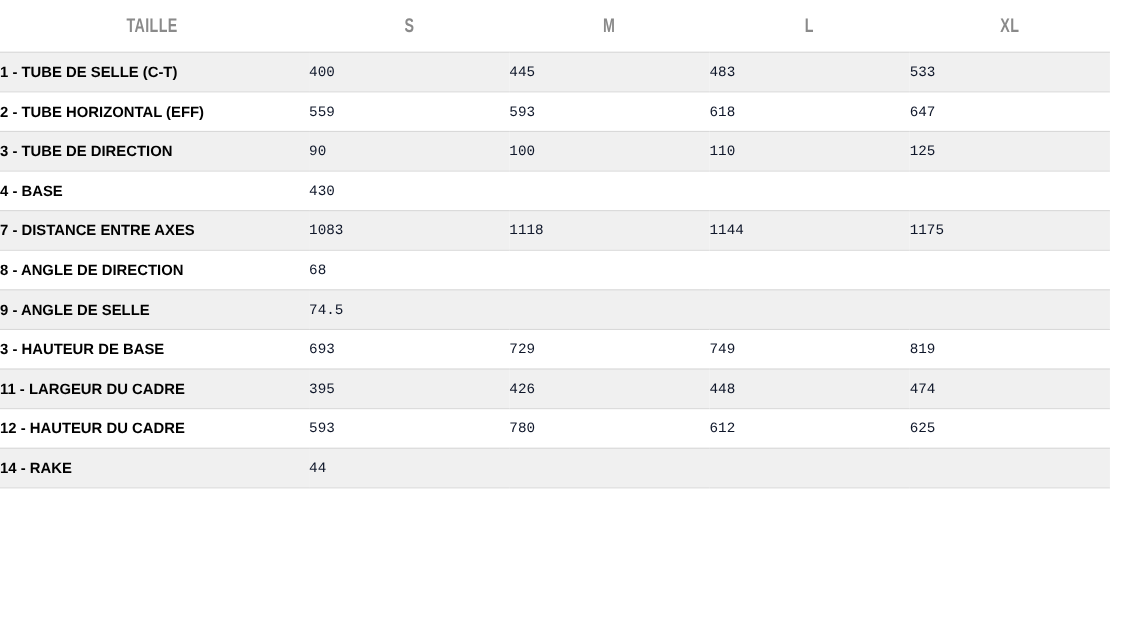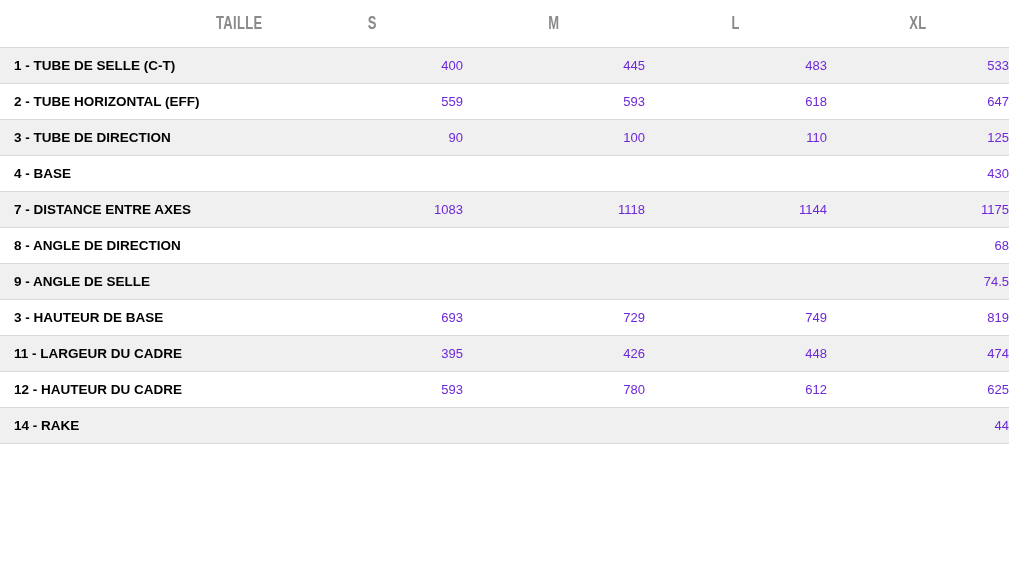--- a/index.html
+++ b/index.html
@@ -22,21 +22,21 @@
   thead th {
     height: 47px;
     font-weight: bold;
     color: #8a8a8a;
     text-align: center;
     vertical-align: middle;
     font-size: 18px;
     padding: 0;
   }
   thead th.label-col {
-    text-align: right;
+    text-align: center;
     padding-left: 14px;
   }
   .condensed {
     display: inline-block;
     transform: scaleX(0.72);
     transform-origin: center center;
     letter-spacing: 0.5px;
     white-space: nowrap;
   }
   thead th.label-col .condensed {
@@ -52,28 +52,28 @@
   tbody tr:last-child td {
     border-bottom: 1px solid #d9d9d9;
   }
   tbody tr:nth-child(odd) {
     background: #f0f0f0;
   }
   td.label {
     font-weight: bold;
     color: #000000;
     font-size: 13.5px;
-    padding-left: 14px;
     white-space: nowrap;
   }
   td.value {
-    color: #6d28d9;
+    color: #0f172a;
     font-size: 13px;
-    text-align: right;
+    text-align: left;
     white-space: nowrap;
+    font-family: Liberation Mono, monospace;
   }
 </style>
 </head>
 <body>
 
 <table class="geometry">
   <colgroup>
     <col class="c-label">
     <col class="c-size">
     <col class="c-size">

